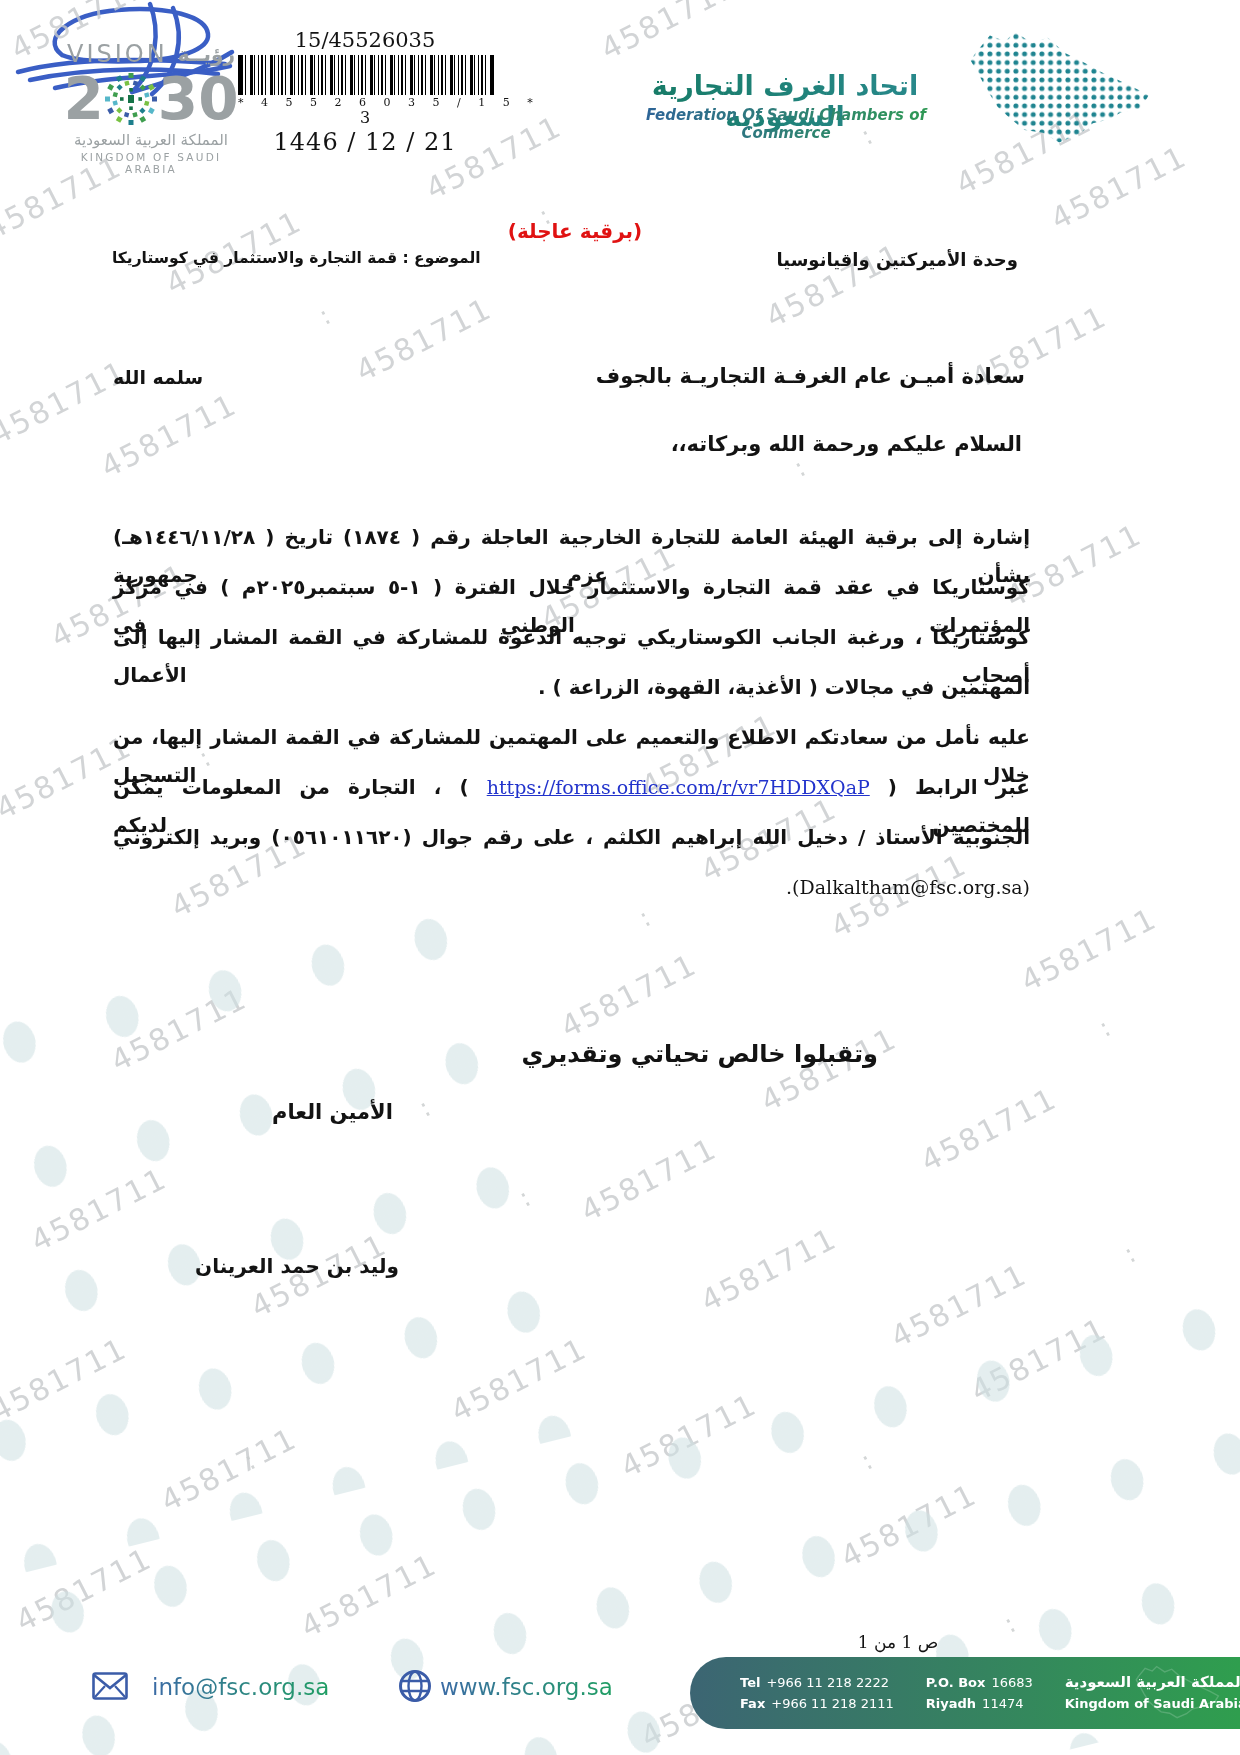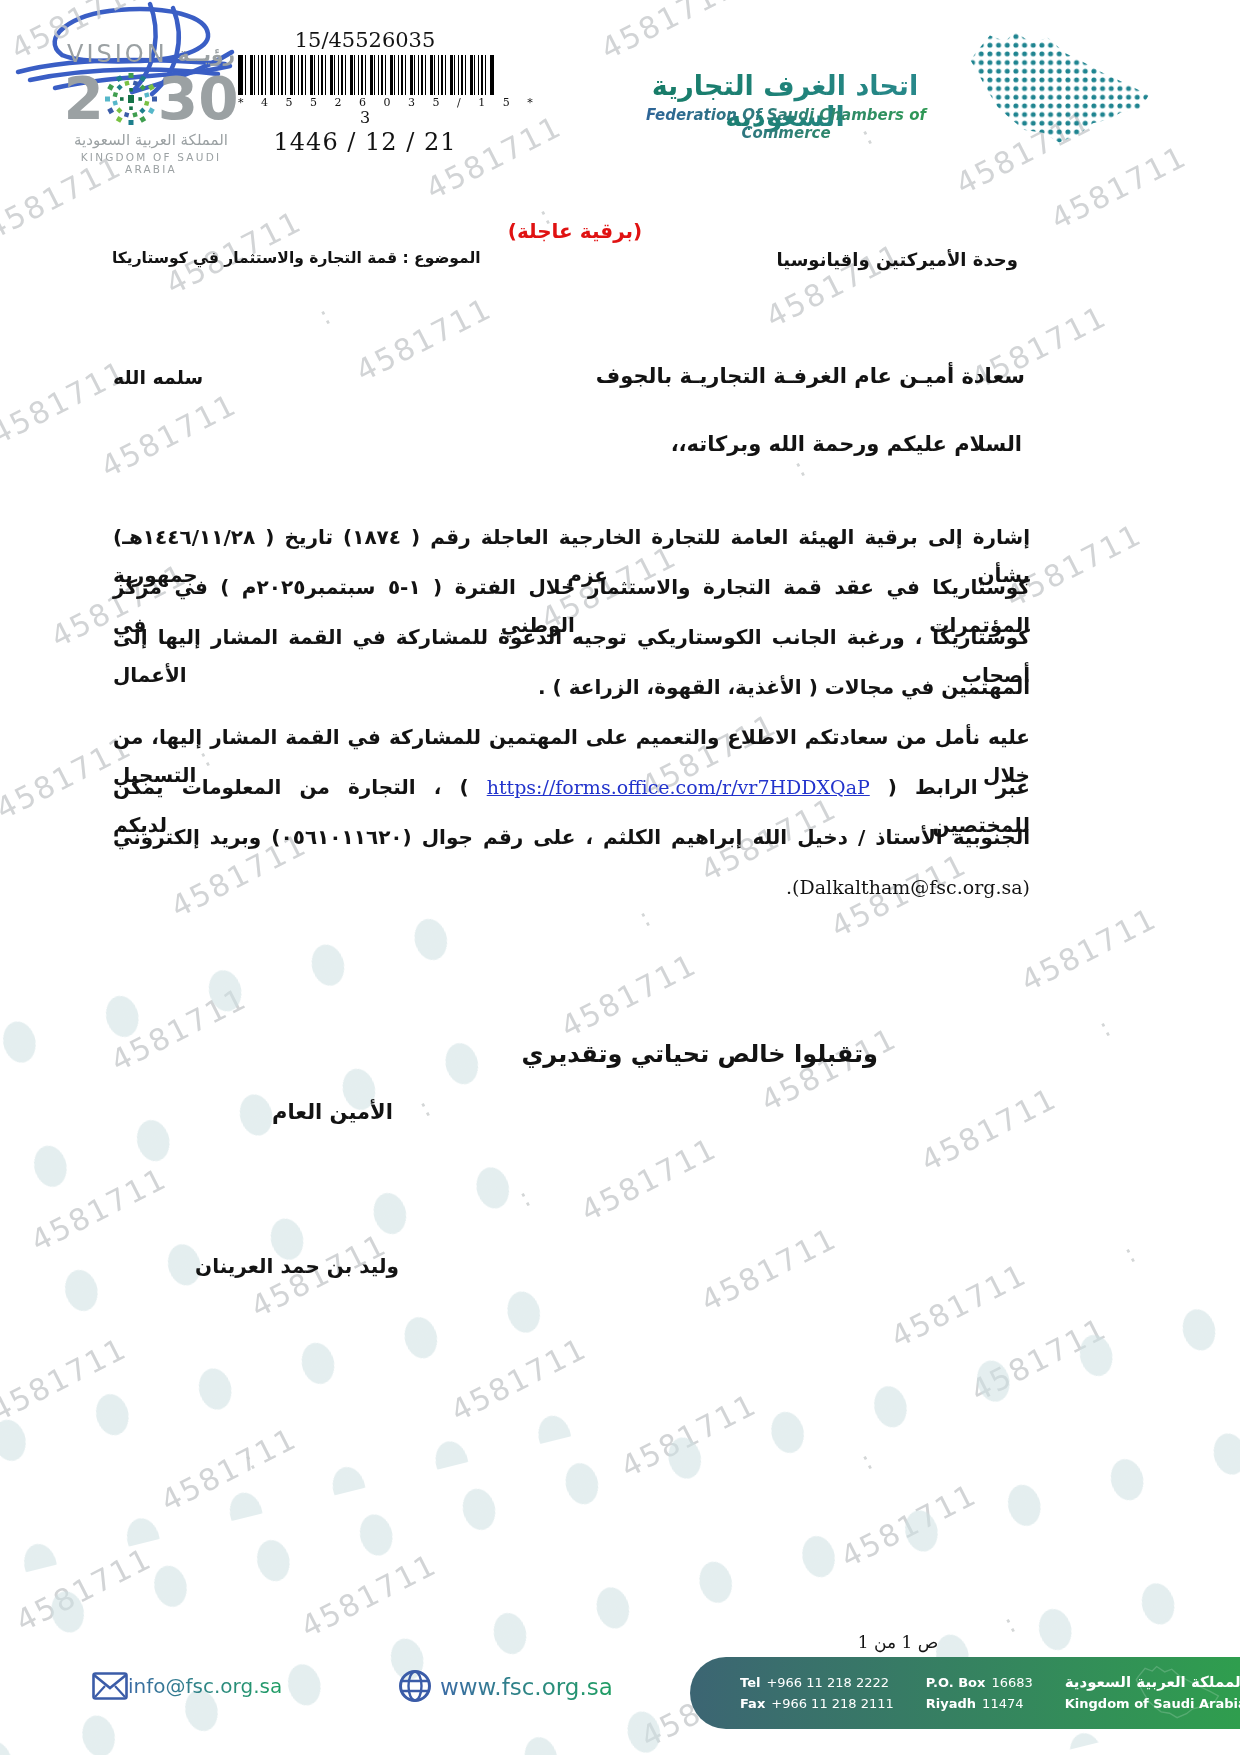--- a/index.html
+++ b/index.html
@@ -71,21 +71,21 @@
   a.link{color:#2233cc;text-decoration:underline;font-family:"DejaVu Serif",serif;font-weight:normal;font-size:19px;}
   
   #closing{left:468px;top:1040px;width:410px;font-size:24px;z-index:2;}
   #signer-title{left:250px;top:1100px;width:165px;text-align:center;font-size:21px;z-index:2;}
   #signature{left:168px;top:1140px;z-index:2;}
   #signer-name{left:152px;top:1254px;width:290px;text-align:center;font-size:20px;z-index:2;}
   #page-ind{left:848px;top:1632px;width:100px;text-align:center;font-size:17px;z-index:2;
     font-family:"DejaVu Serif",serif;direction:rtl;}
   
   #f-email-ico{left:92px;top:1672px;z-index:2;}
-  #f-email{left:128px;top:1674px;font-size:20px;z-index:2;
+  #f-email{left:152px;top:1674px;font-size:23px;z-index:2;
     background:linear-gradient(90deg,#3b6ba5,#1f9e63);-webkit-background-clip:text;background-clip:text;color:transparent;}
   #f-web-ico{left:398px;top:1669px;z-index:2;}
   #f-web{left:440px;top:1674px;font-size:23px;z-index:2;
     background:linear-gradient(90deg,#3b6ba5,#1f9e63);-webkit-background-clip:text;background-clip:text;color:transparent;}
   #banner{
     left:690px;top:1657px;width:550px;height:72px;z-index:2;
     border-radius:36px 0 0 36px;
     background:linear-gradient(90deg,#3c6573,#2f9e4e);
     display:flex;align-items:center;gap:16px;padding-left:50px;box-sizing:border-box;color:#fff;
   }

